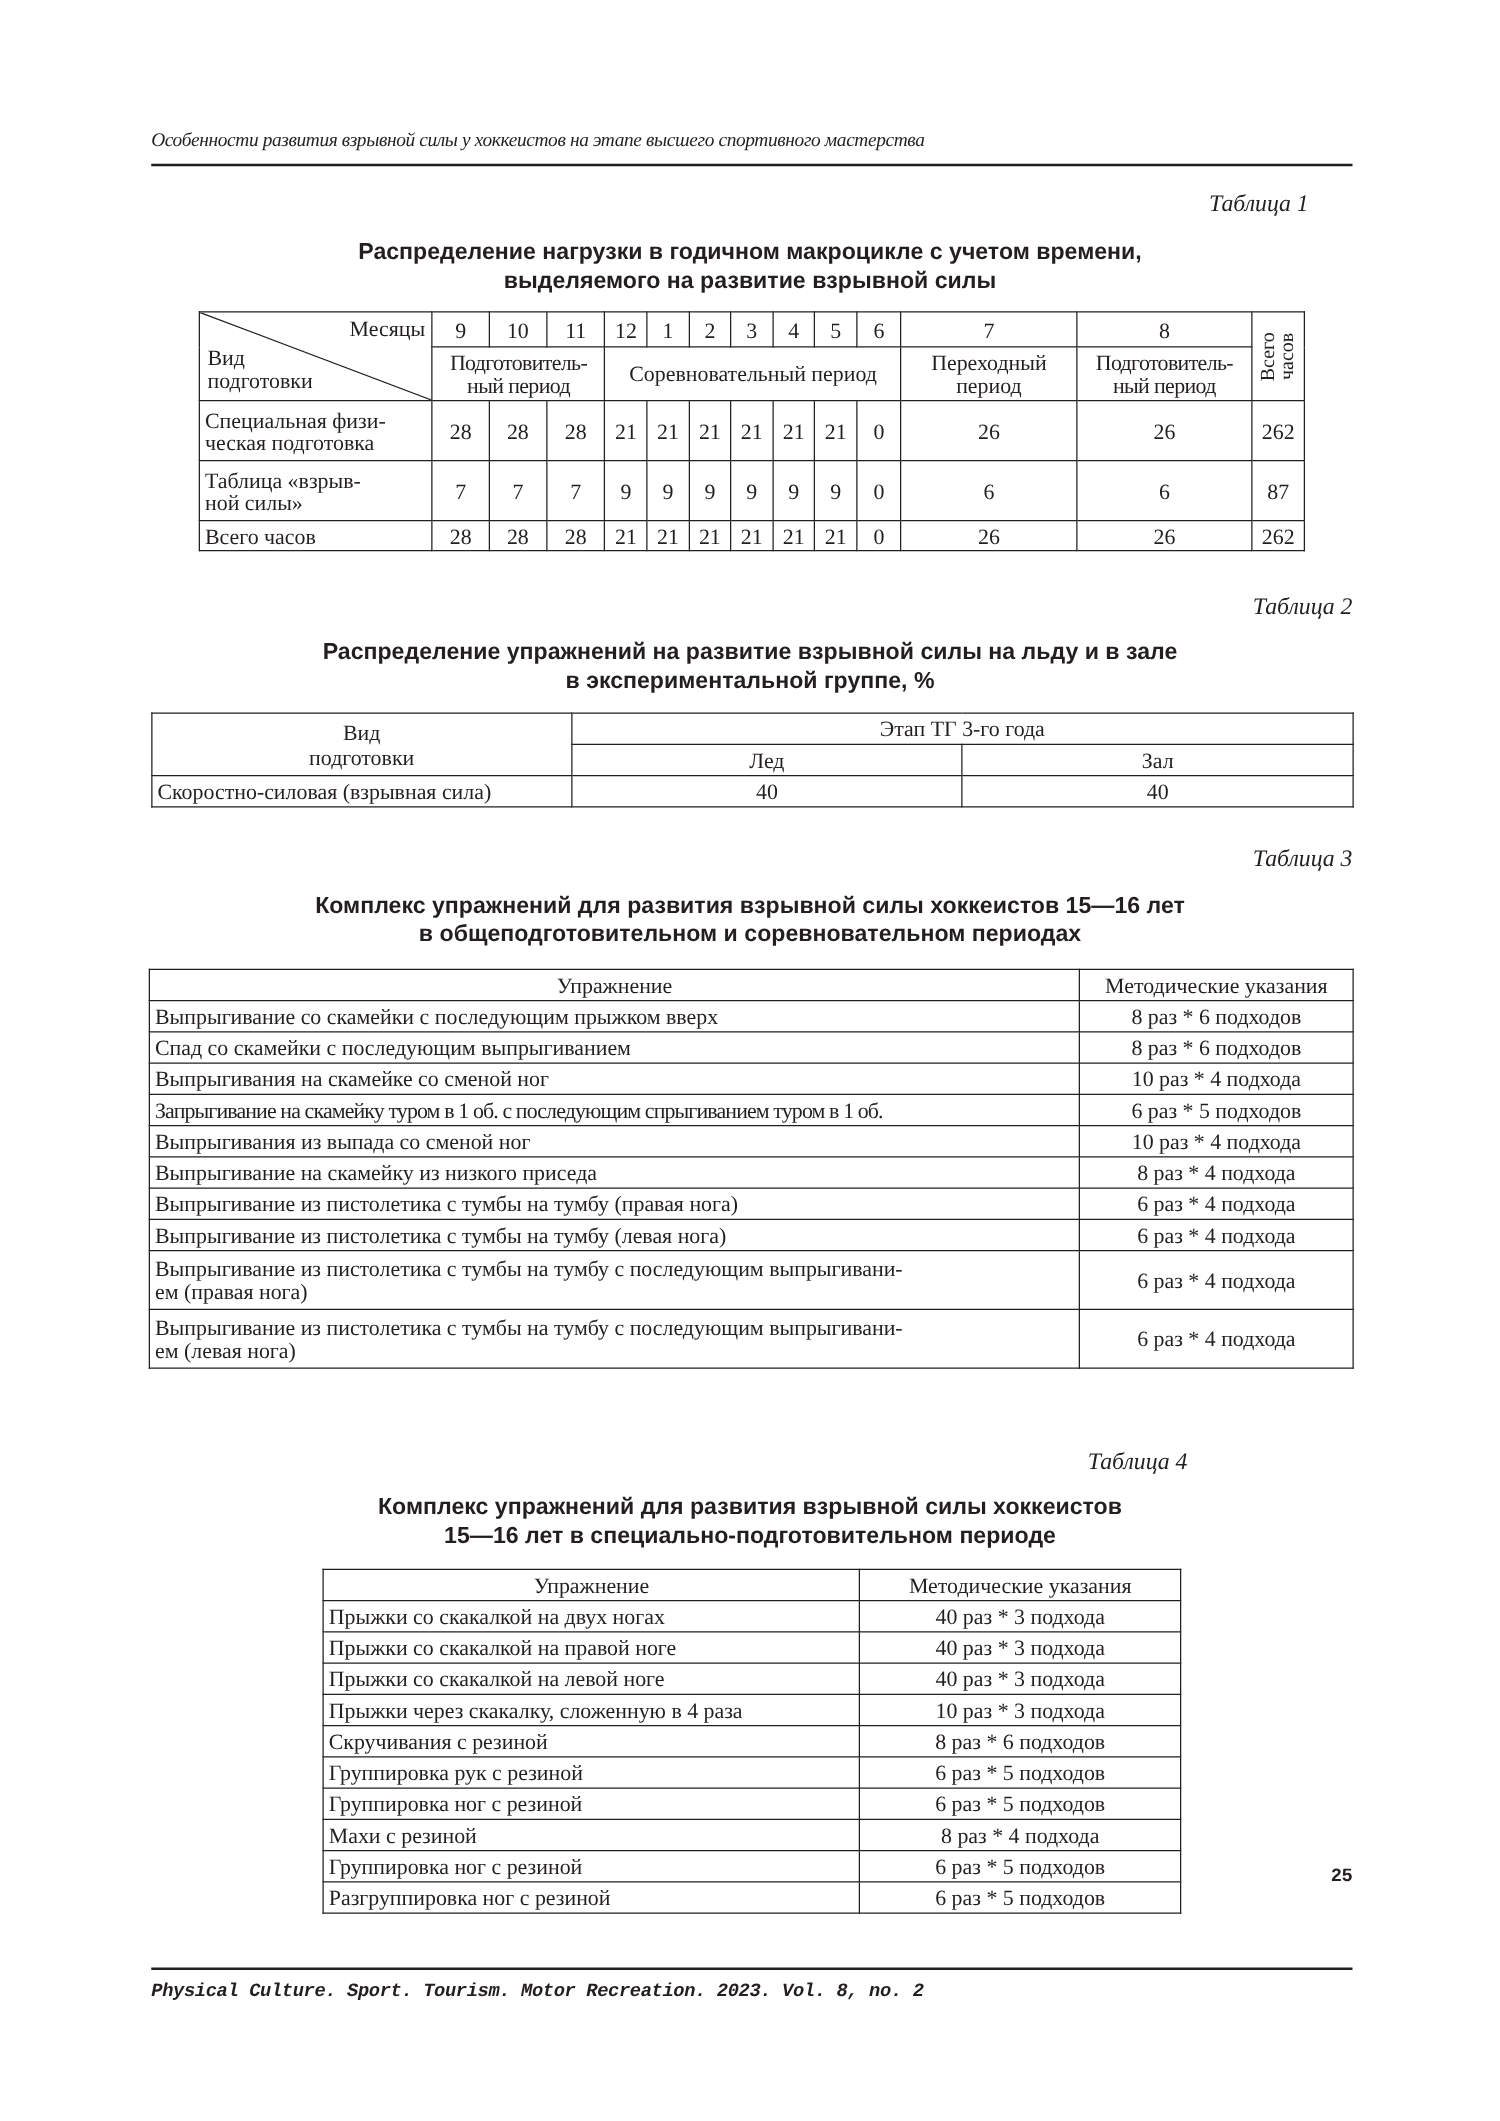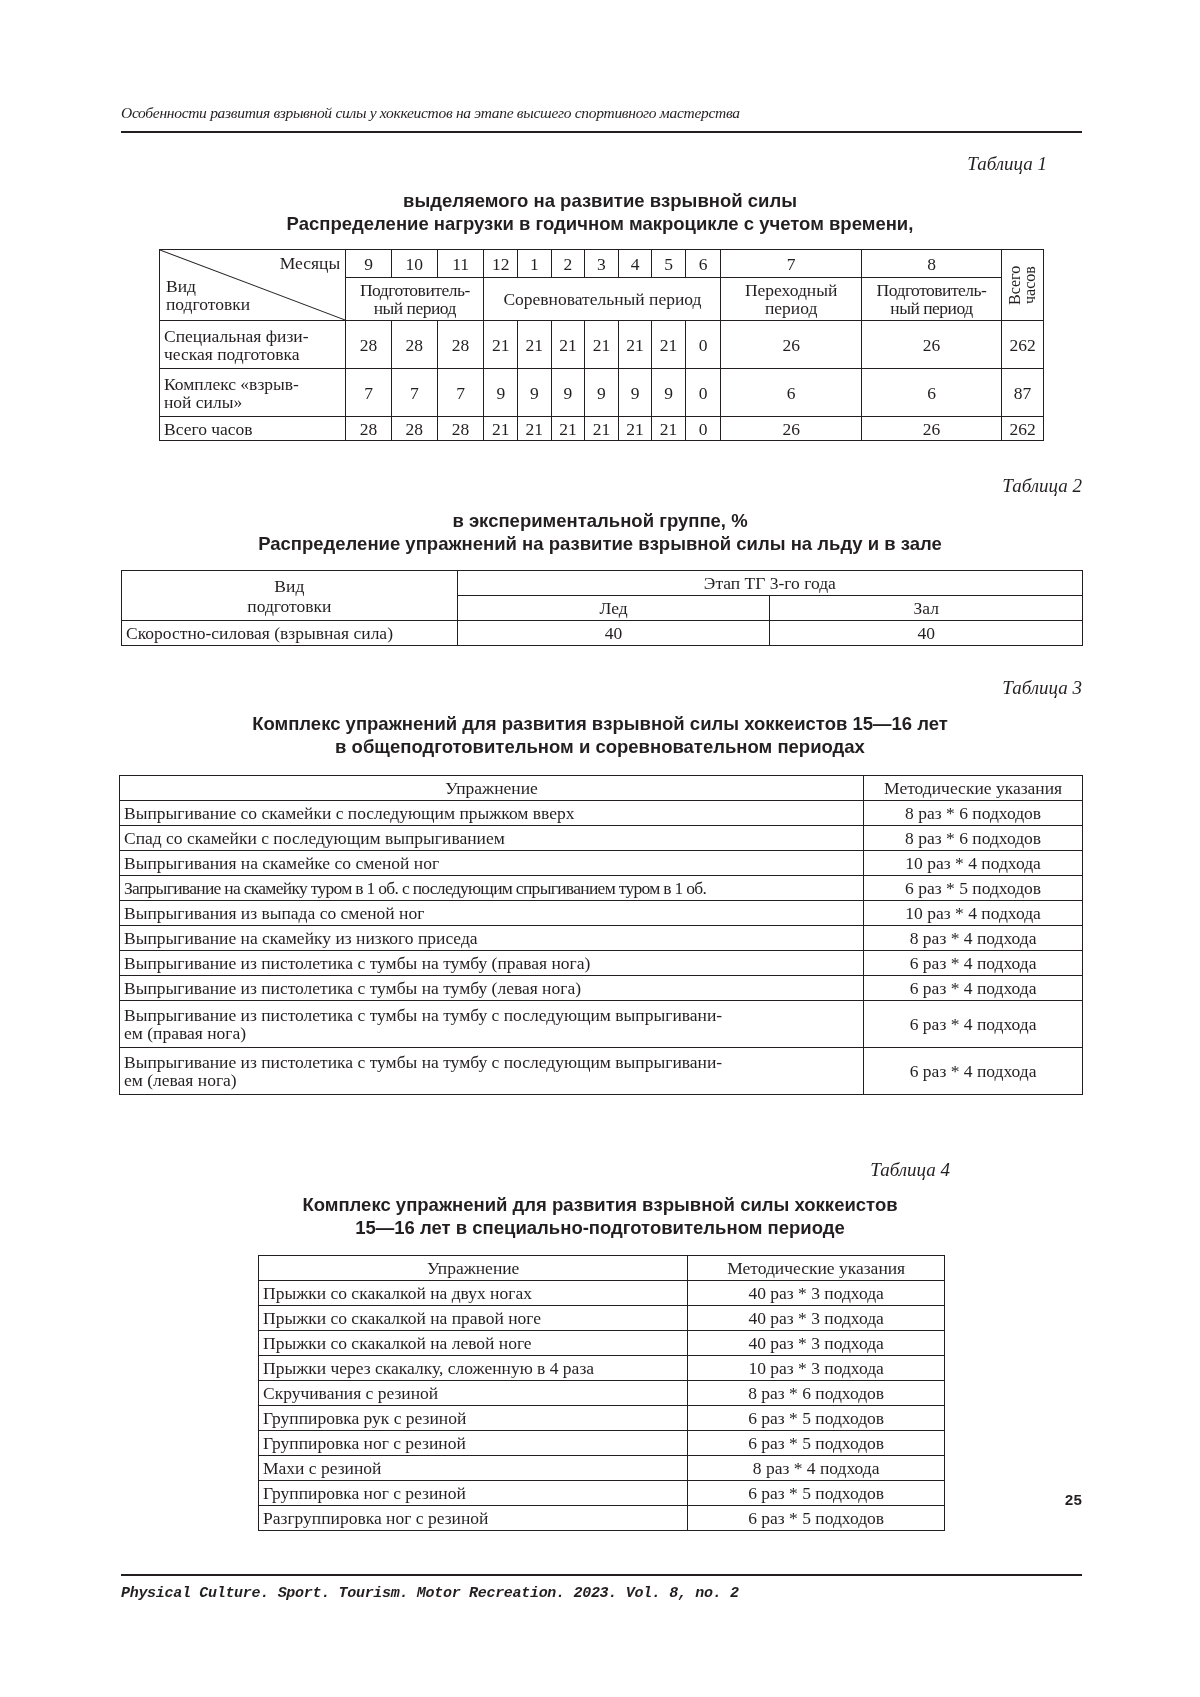--- a/index.html
+++ b/index.html
@@ -17,22 +17,22 @@
   .diag { position:relative; padding:0; }
 </style>
 </head>
 <body>
 
 <div class="abs running-head">Особенности развития взрывной силы у хоккеистов на этапе высшего спортивного мастерства</div>
 <div class="abs rule" style="left:121px; top:131px; width:961px;"></div>
 
 <div class="abs tlabel" style="left:800px; top:153px; width:247px;">Таблица 1</div>
 <div class="abs ttitle" style="left:150px; top:189px; width:900px;">
+  <div>Распределение нагрузки в годичном макроцикле с учетом времени,</div>
   <div>выделяемого на развитие взрывной силы</div>
-  <div>Распределение нагрузки в годичном макроцикле с учетом времени,</div>
 </div>
 <table class="abs" style="left:159px; top:249px; width:885px;padding-left:22px;">
   <colgroup>
     <col style="width:183px">
       <col style="width:45px">
       <col style="width:45px">
       <col style="width:46px">
     <col style="width:33px">
       <col style="width:33px">
       <col style="width:33px">
@@ -102,21 +102,21 @@
     <td>21</td>
     <td>21</td>
     <td>21</td>
     <td>0</td>
     <td>26</td>
     <td>26</td>
     <td>262</td>
   </tr>
   <tr style="height:48px;">
     <td class="l">
-      <div>Комплекс «взрыв-</div>
+      <div>Таблица «взрыв-</div>
       <div>ной силы»</div>
     </td>
     <td>7</td>
     <td>7</td>
     <td>7</td>
     <td>9</td>
     <td>9</td>
     <td>9</td>
     <td>9</td>
     <td>9</td>
@@ -140,22 +140,22 @@
     <td>0</td>
     <td>26</td>
     <td>26</td>
     <td>262</td>
   </tr>
 </tbody>
   </table>
 
 <div class="abs tlabel" style="left:800px; top:475px; width:282px;">Таблица 2</div>
 <div class="abs ttitle" style="left:150px; top:509px; width:900px;">
+  <div>Распределение упражнений на развитие взрывной силы на льду и в зале</div>
   <div>в экспериментальной группе, %</div>
-  <div>Распределение упражнений на развитие взрывной силы на льду и в зале</div>
 </div>
 <table class="abs" style="left:121px; top:570px; width:962px;">
   <colgroup>
       <col style="width:336px">
       <col style="width:313px">
       <col style="width:313px">
     </colgroup>
   <tbody>
       <tr style="height:25px;">
     <td rowspan="2" style="line-height:20px;">

